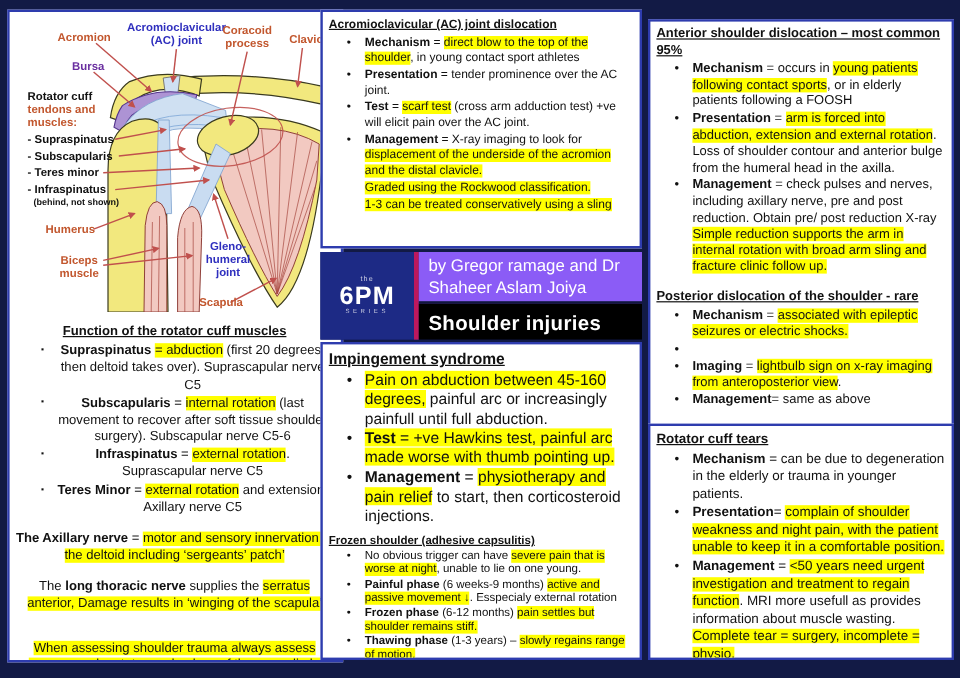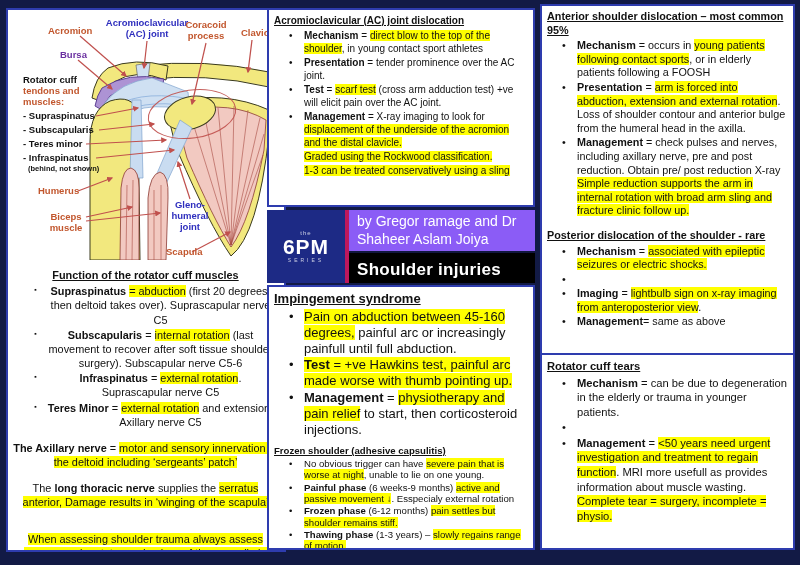--- a/index.html
+++ b/index.html
@@ -31,21 +31,21 @@
   .sec-imp{font-size:13px;line-height:1.22;}
   .sec-froz{font-size:9.6px;line-height:1.18;}
   .sec-ant{font-size:10.8px;line-height:1.26;}
   .sec-rot{font-size:11.2px;line-height:1.3;}
   .sec-func{font-size:10.9px;line-height:1.3;}
 
   
   #p-left{left:6px;top:8px;width:280px;height:544px;text-align:center;}
   #p-ac{left:267px;top:8px;width:268px;height:199px;}
   #p-mid2{left:267px;top:285px;width:268px;height:265px;}
-  #p-ant{left:540px;top:4px;width:255px;height:410px;}
+  #p-ant{left:540px;top:16px;width:255px;height:410px;}
   #p-rot{left:540px;top:353px;width:255px;height:197px;}
 
   
   #banner{
     position:absolute;left:267px;top:210px;width:268px;height:73px;
     background:#151d60;display:flex;
   }
   .logo-box{
     width:78px;flex:0 0 78px;background:#1d2a85;color:#fff;
     display:flex;flex-direction:column;align-items:center;justify-content:center;
@@ -292,19 +292,20 @@
 
 <div class="panel" id="p-rot">
   <div class="pad sec-rot">
       <div class="blk heading"><span>Rotator cuff tears</span></div>
       <div class="blk bullet">
         <span class="mk">•</span>
         <span class="bd"><span class="b">Mechanism</span><span> = can be due to degeneration in the elderly or trauma in younger patients.</span></span>
       </div>
       <div class="blk bullet">
         <span class="mk">•</span>
+        <span class="bd"><span class="b">Presentation</span><span>= </span><span class="h">complain of shoulder weakness and night pain, with the patient unable to keep it in a comfortable position.</span></span>
       </div>
       <div class="blk bullet">
         <span class="mk">•</span>
         <span class="bd"><span class="b">Management</span><span> = </span><span class="h">&lt;50 years need urgent investigation and treatment to regain function</span><span>. MRI more usefull as provides information about muscle wasting. </span><span class="h">Complete tear = surgery, incomplete = physio.</span></span>
       </div>
     </div>
 </div>
 
 </body></html>

